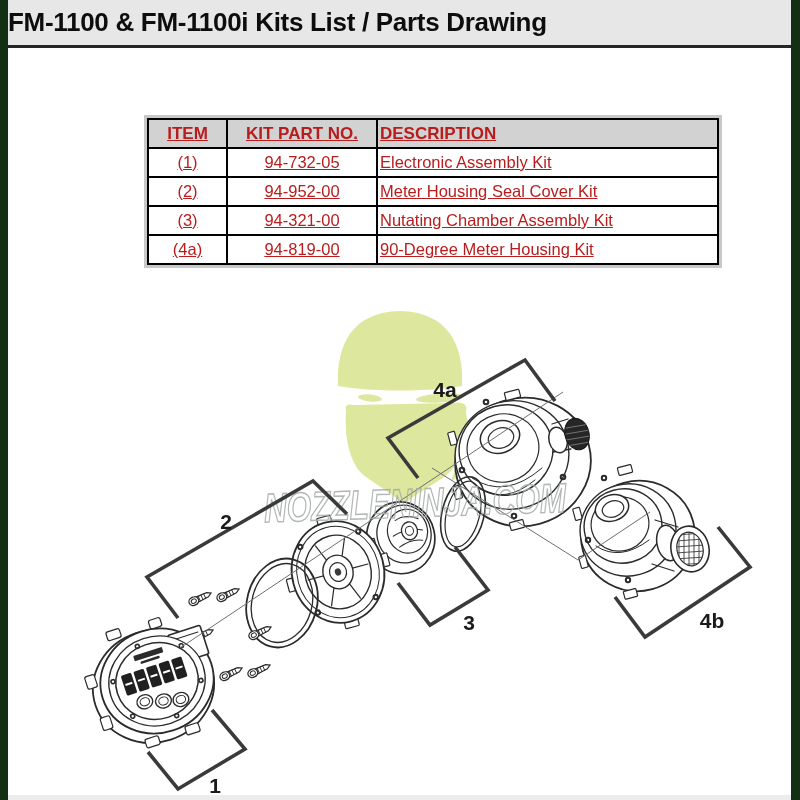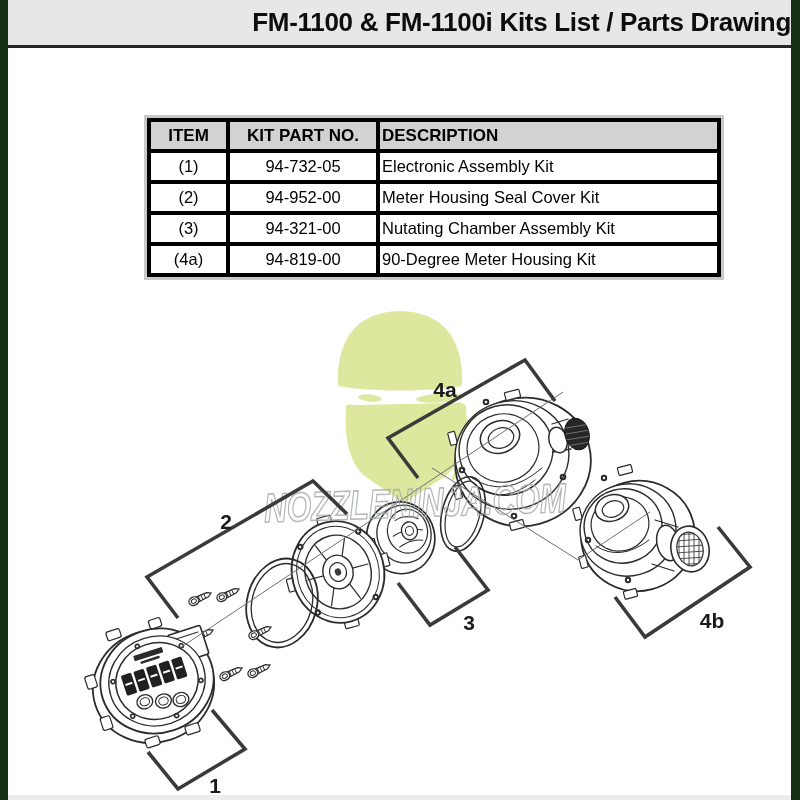--- a/index.html
+++ b/index.html
@@ -3,26 +3,26 @@
 <meta charset="utf-8">
 <style>
   html,body{margin:0;padding:0;background:#fff;}
   .page{position:relative;width:800px;height:800px;background:#fff;overflow:hidden;
         font-family:"Liberation Sans",sans-serif;}
   .edge{position:absolute;top:0;height:800px;background:#143014;}
   .edge-left{left:0;width:8px;}
   .edge-right{right:0;width:9px;}
   .bottom-band{position:absolute;left:8px;right:9px;bottom:0;height:5px;background:#ececec;}
   .title-band{position:absolute;left:8px;right:9px;top:0;height:45px;background:#e7e7e7;
-              border-bottom:3px solid #262626;display:flex;align-items:center;justify-content:flex-end;z-index:2;}
+              border-bottom:3px solid #262626;display:flex;align-items:center;justify-content:flex-start;z-index:2;}
   .title{margin:0;font-size:26px;font-weight:bold;color:#0d0d0d;letter-spacing:-0.3px;}
   .table-wrap{position:absolute;left:144px;top:115px;border:3px solid #c9c9c9;background:#fff;z-index:2;}
   table{border-collapse:collapse;border:2px solid #141414;table-layout:fixed;}
   col.c1{width:79px;} col.c2{width:150px;} col.c3{width:341px;}
-  th,td{border:4px solid #000000;height:25px;color:#000000;overflow:hidden;white-space:nowrap;}
+  th,td{border:2px solid #000000;height:25px;color:#b91c1c;overflow:hidden;white-space:nowrap;text-decoration:underline;}
   th{background:#d2d2d2;font-size:17px;font-weight:bold;}
   td{font-size:16.5px;font-weight:400;}
   .th-item,.cell-item,.th-part,.cell-part{text-align:center;}
   .th-desc,.cell-desc{text-align:left;padding-left:2px;}
   svg.diagram{position:absolute;left:0;top:0;z-index:1;}
   .lineart{fill:#ffffff;stroke:#2b2b2b;}
   .nofill{fill:none;stroke:#2b2b2b;}
   .bracket{fill:none;stroke:#3a3a3a;stroke-width:3.6;stroke-linejoin:miter;}
   .callout{font-family:"Liberation Sans",sans-serif;font-size:21px;font-weight:bold;fill:#1a1a1a;}
   .thinline{stroke:#6f6f6f;stroke-width:1;fill:none;}

